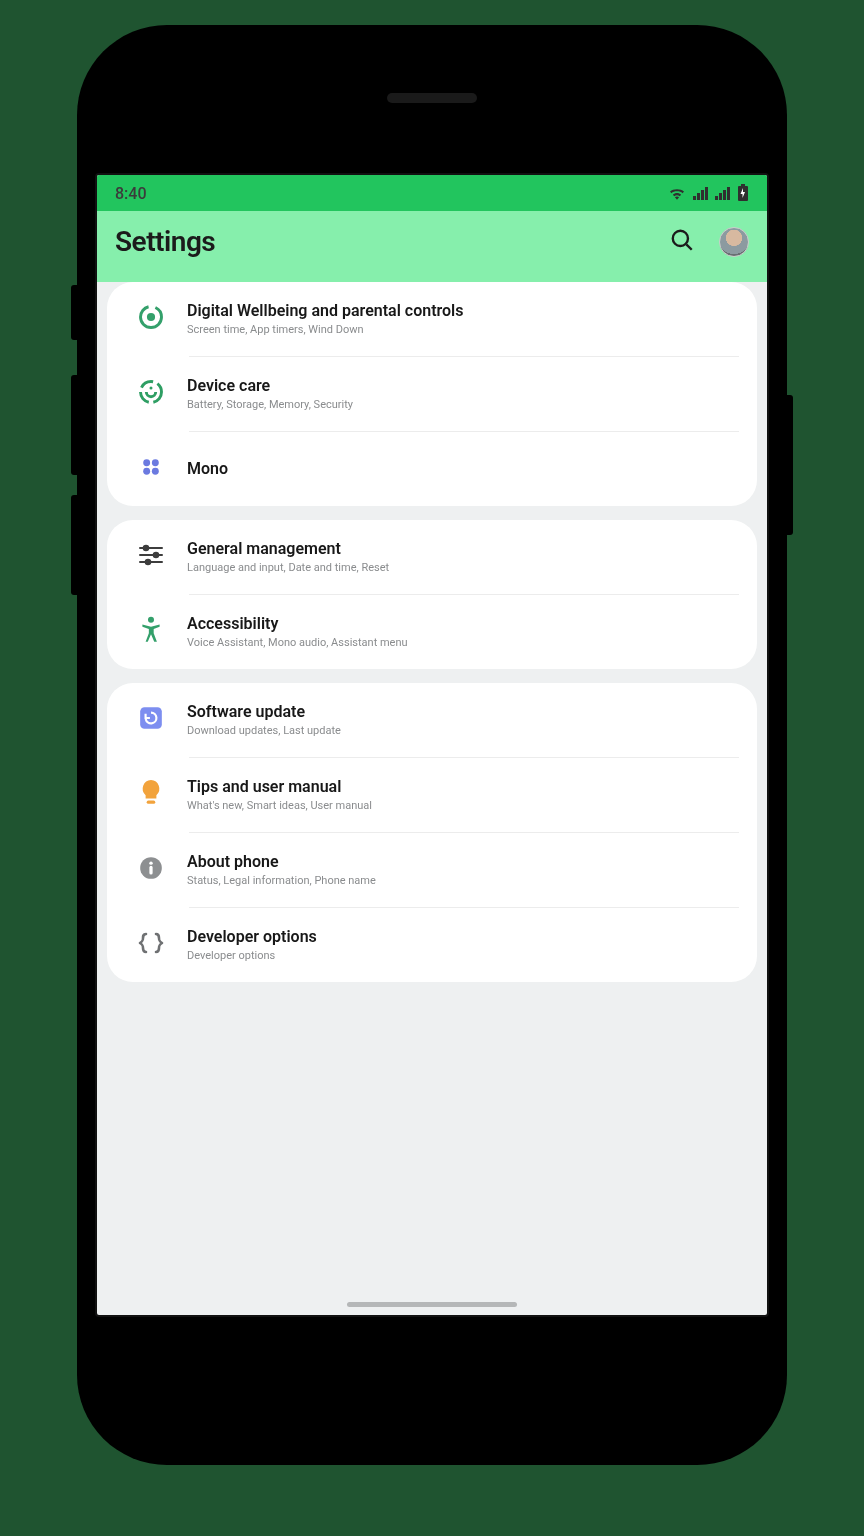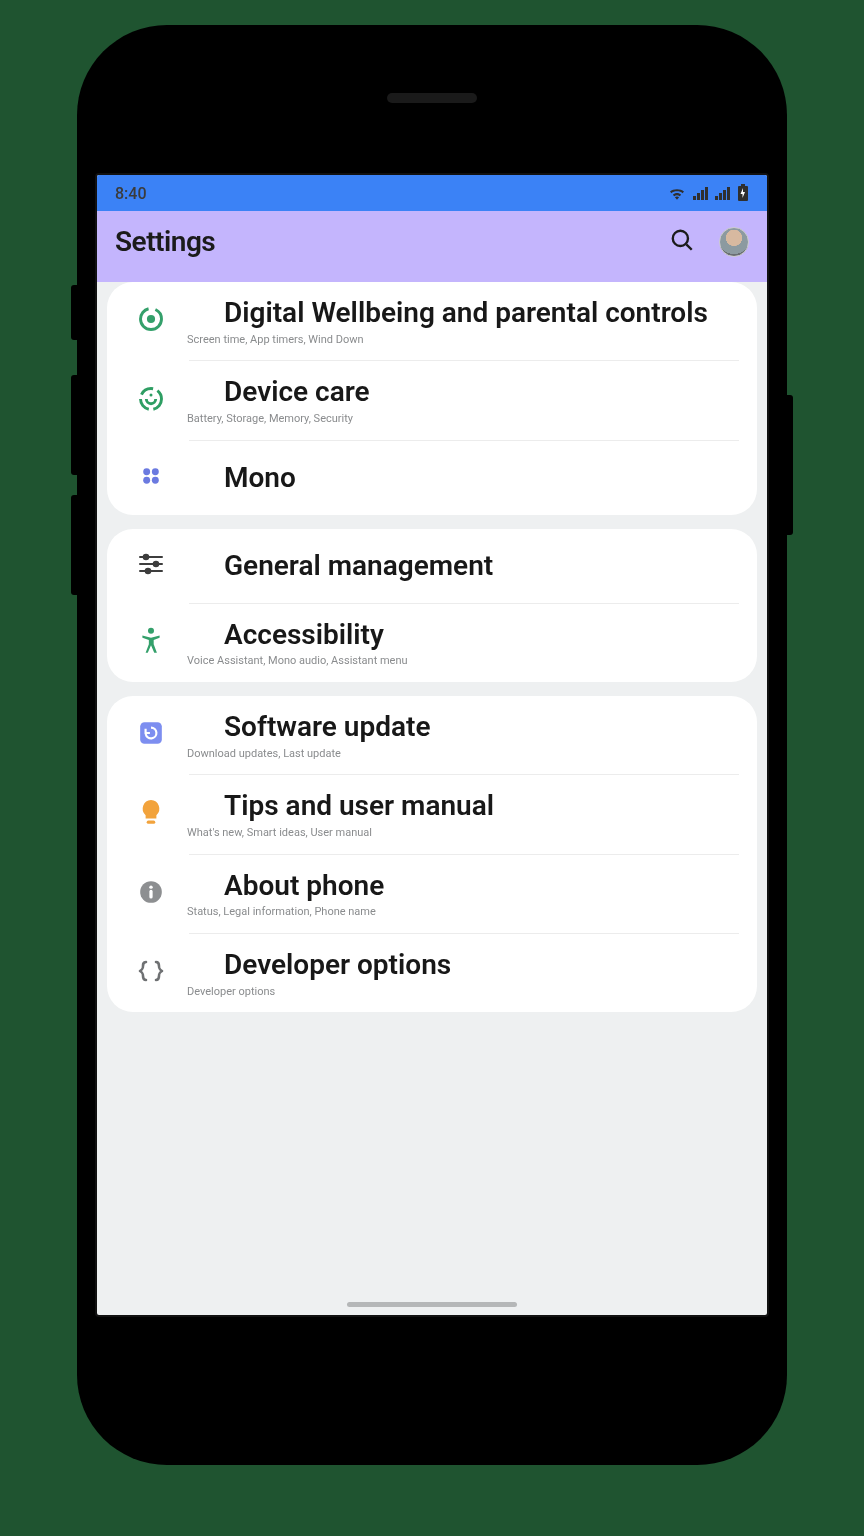--- a/index.html
+++ b/index.html
@@ -50,34 +50,34 @@
   }
 
   
   .statusbar {
     height: 36px;
     display: flex;
     align-items: center;
     padding: 4px 18px;
     font-size: 16px;
     color: #3b3b3b;
-    background: #3b82f6;
+    background: #22c55e;
     gap: 12px;
   }
   .statusbar .time { font-weight: 500; }
   .statusbar .spacer { flex: 1; }
   .status-icons { display:flex; align-items:center; gap:6px; }
   .sicon svg { display:block; }
 
   
   .header {
     display: flex;
     align-items: center;
     padding: 14px 18px 24px 18px;
-    background: #c4b5fd;
+    background: #86efac;
   }
   .header .title { font-size: 28px; font-weight: 600; color: #1b1b1b; letter-spacing:-0.5px;}
   .header .hspacer { flex:1; }
   .header .search-icon { margin-right: 24px; }
   .avatar { width: 30px; height: 30px; border-radius: 50%; background: radial-gradient(circle at 50% 35%, #d7b9a0 0 35%, #8c9aa0 36% 70%, #6a6f73 71% 100%); border:1px solid #ccc;}
 
   
   .content { flex:1; overflow:hidden; padding: 0 10px; }
 
   .card {
@@ -98,21 +98,21 @@
   .divider { height:1px; background:#ececec; margin-left: 82px; margin-right:18px;}
 
   .icon-slot {
     width: 60px;
     display:flex;
     justify-content:center;
     align-items:center;
     flex-shrink: 0;
   }
   .texts { flex:1; min-width:0; padding-left: 6px;}
-  .ttitle { font-size: 28px; font-weight: 600; color: #181818; line-height:1.2;margin-left:37px; }
+  .ttitle { font-size: 16px; font-weight: 600; color: #181818; line-height:1.2; }
   .tsub  { font-size: 11px; color: #8a8c8e; margin-top: 3px; line-height:1.25;}
 
   .homebar { position:absolute; bottom:8px; left:50%; transform:translateX(-50%); width:170px; height:5px; background:#b5b7b8; border-radius:3px;}
 
 </style>
 </head>
 <body>
 
 <div class="phone">
   <div class="btn-left1"></div>
@@ -230,20 +230,21 @@
                     <circle cx="8" cy="4" r="2.3" fill="#3d3d3d"></circle>
                     <line x1="2" y1="11" x2="24" y2="11"></line>
                     <circle cx="18" cy="11" r="2.3" fill="#3d3d3d"></circle>
                     <line x1="2" y1="18" x2="24" y2="18"></line>
                     <circle cx="10" cy="18" r="2.3" fill="#3d3d3d"></circle>
                   </svg>
             </span>
               </div>
             <div class="texts">
               <div class="ttitle">General management</div>
+              <div class="tsub">Language and input, Date and time, Reset</div>
             </div>
           </div>
           <div class="divider"></div>
           <div class="row">
             <div class="icon-slot">
                 <span>
               <svg width="26" height="28" viewBox="0 0 24 26" fill="#34a06b">
                     <circle cx="12" cy="3.5" r="2.8"></circle>
                     <path d="M4 8l8 2 8-2v2l-5.5 2v4l3 8h-2.5l-3-7-3 7H7l3-8v-4L4 10V8z"></path>
                   </svg>

